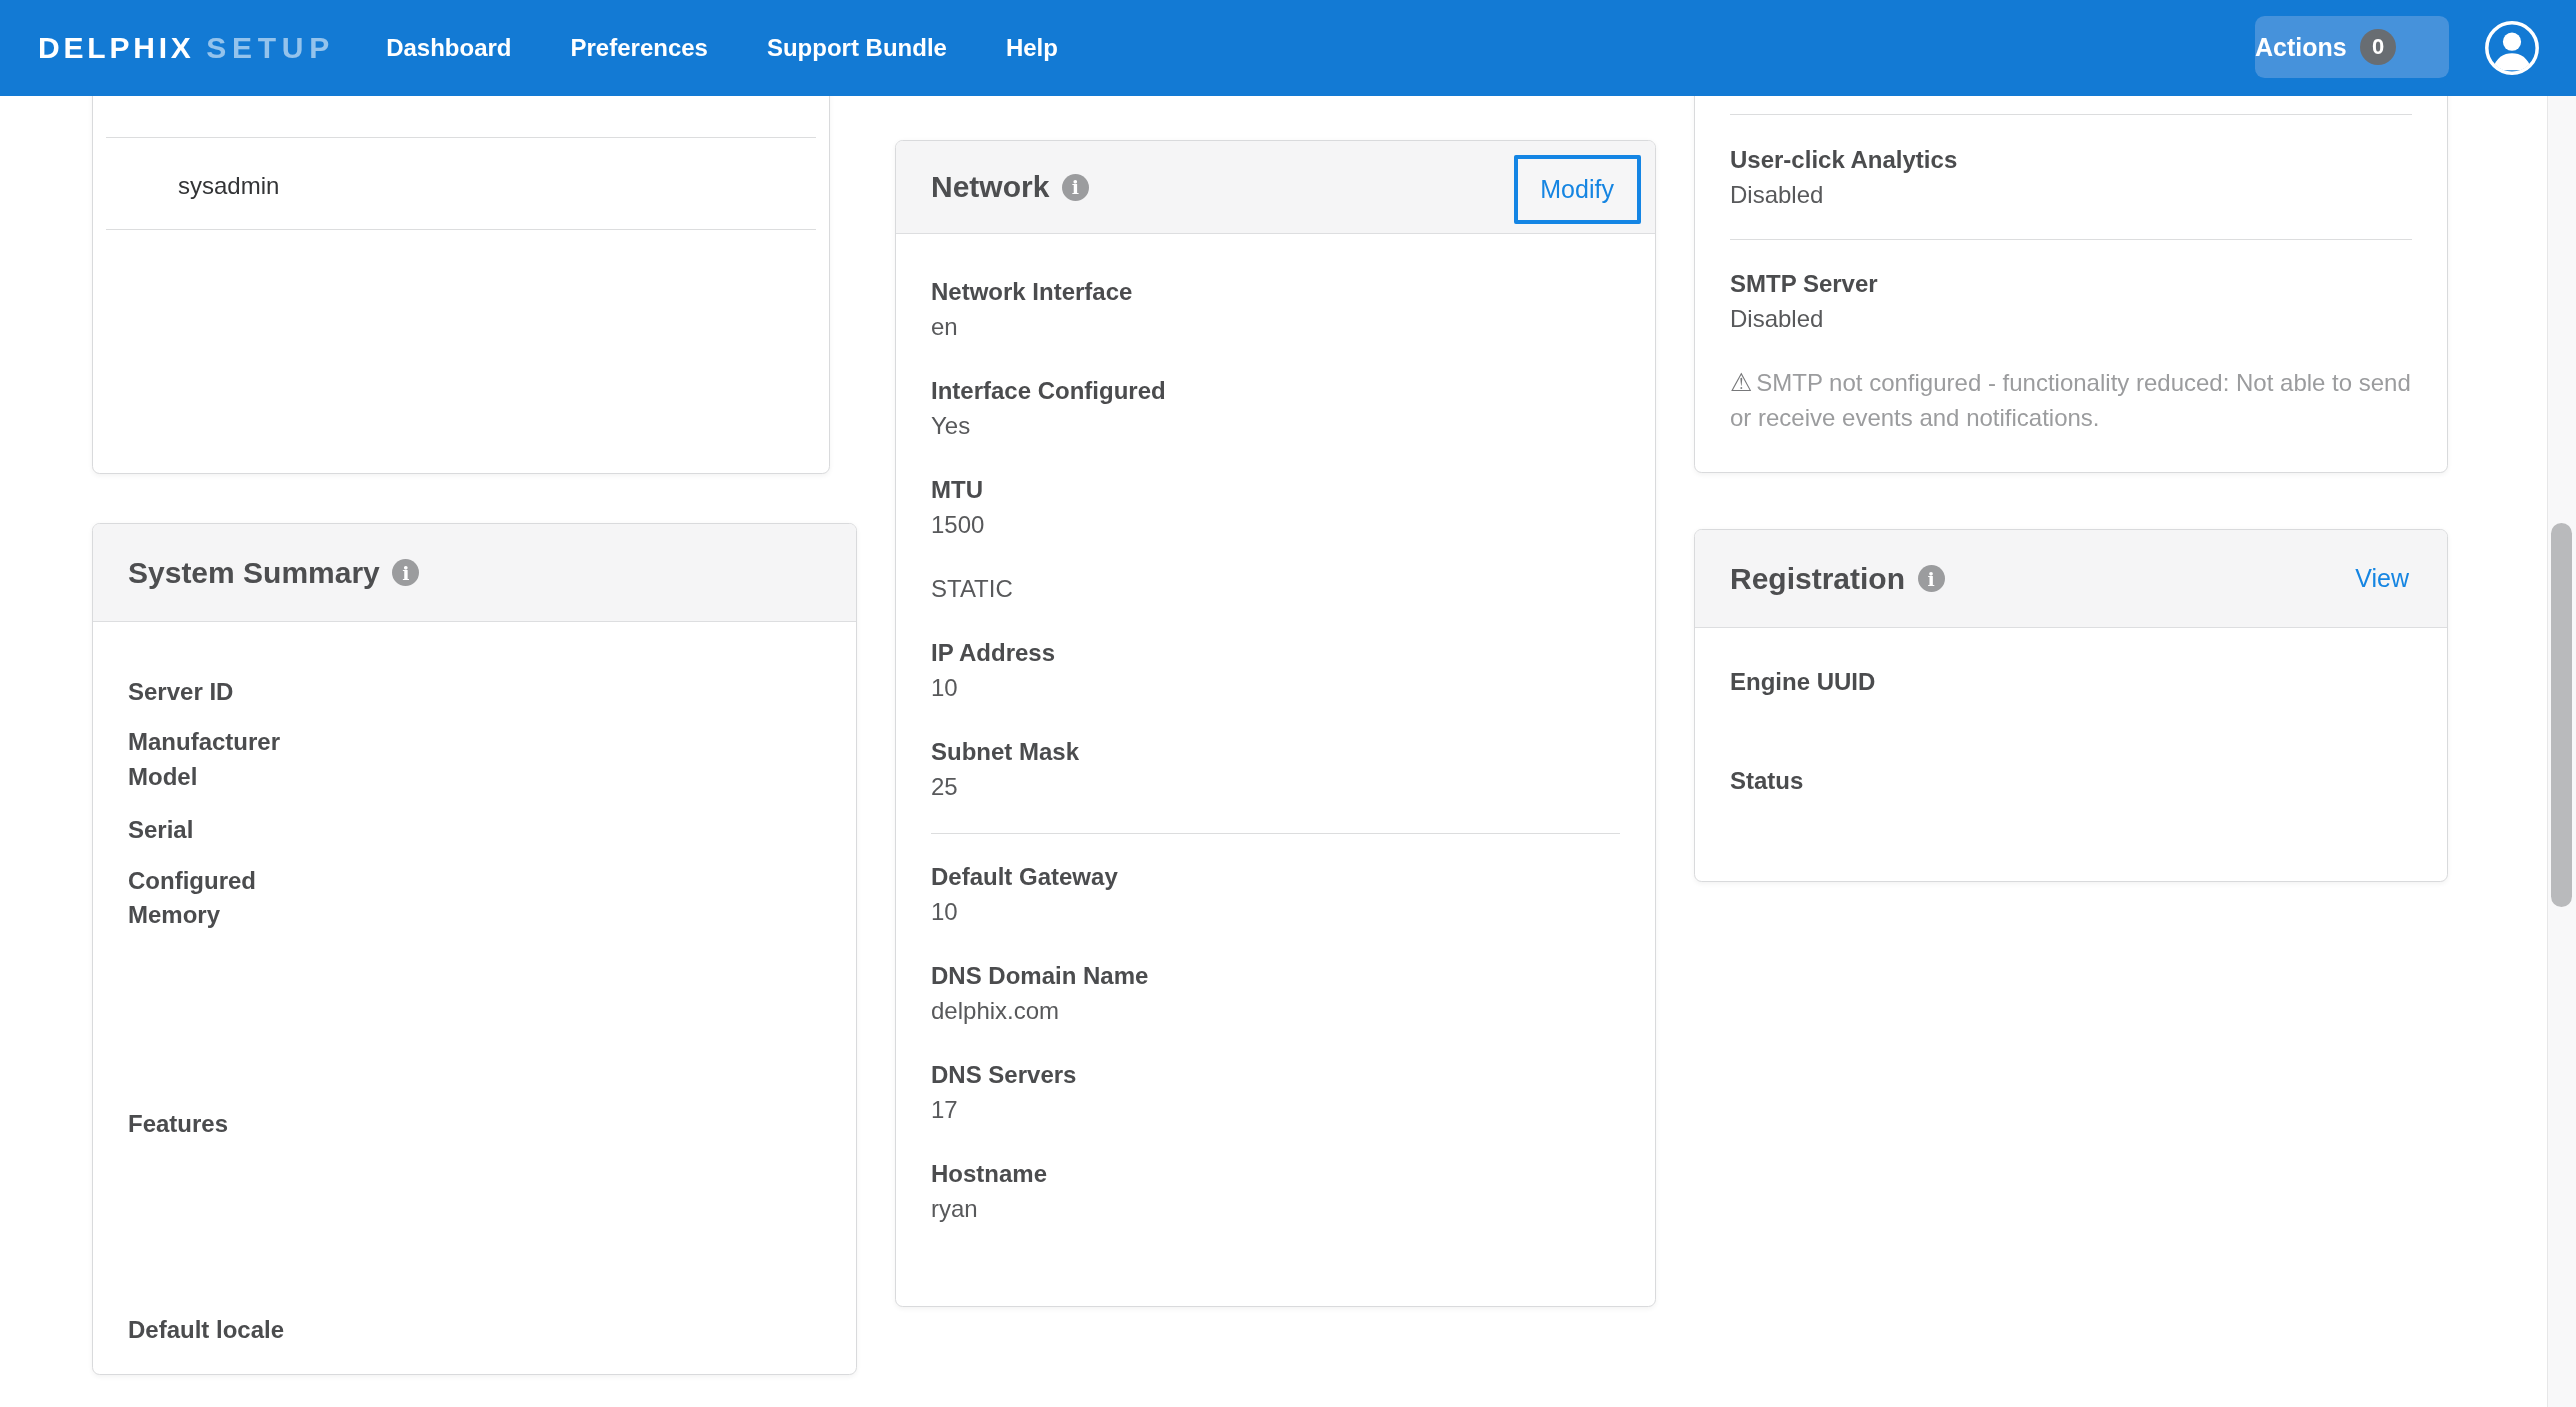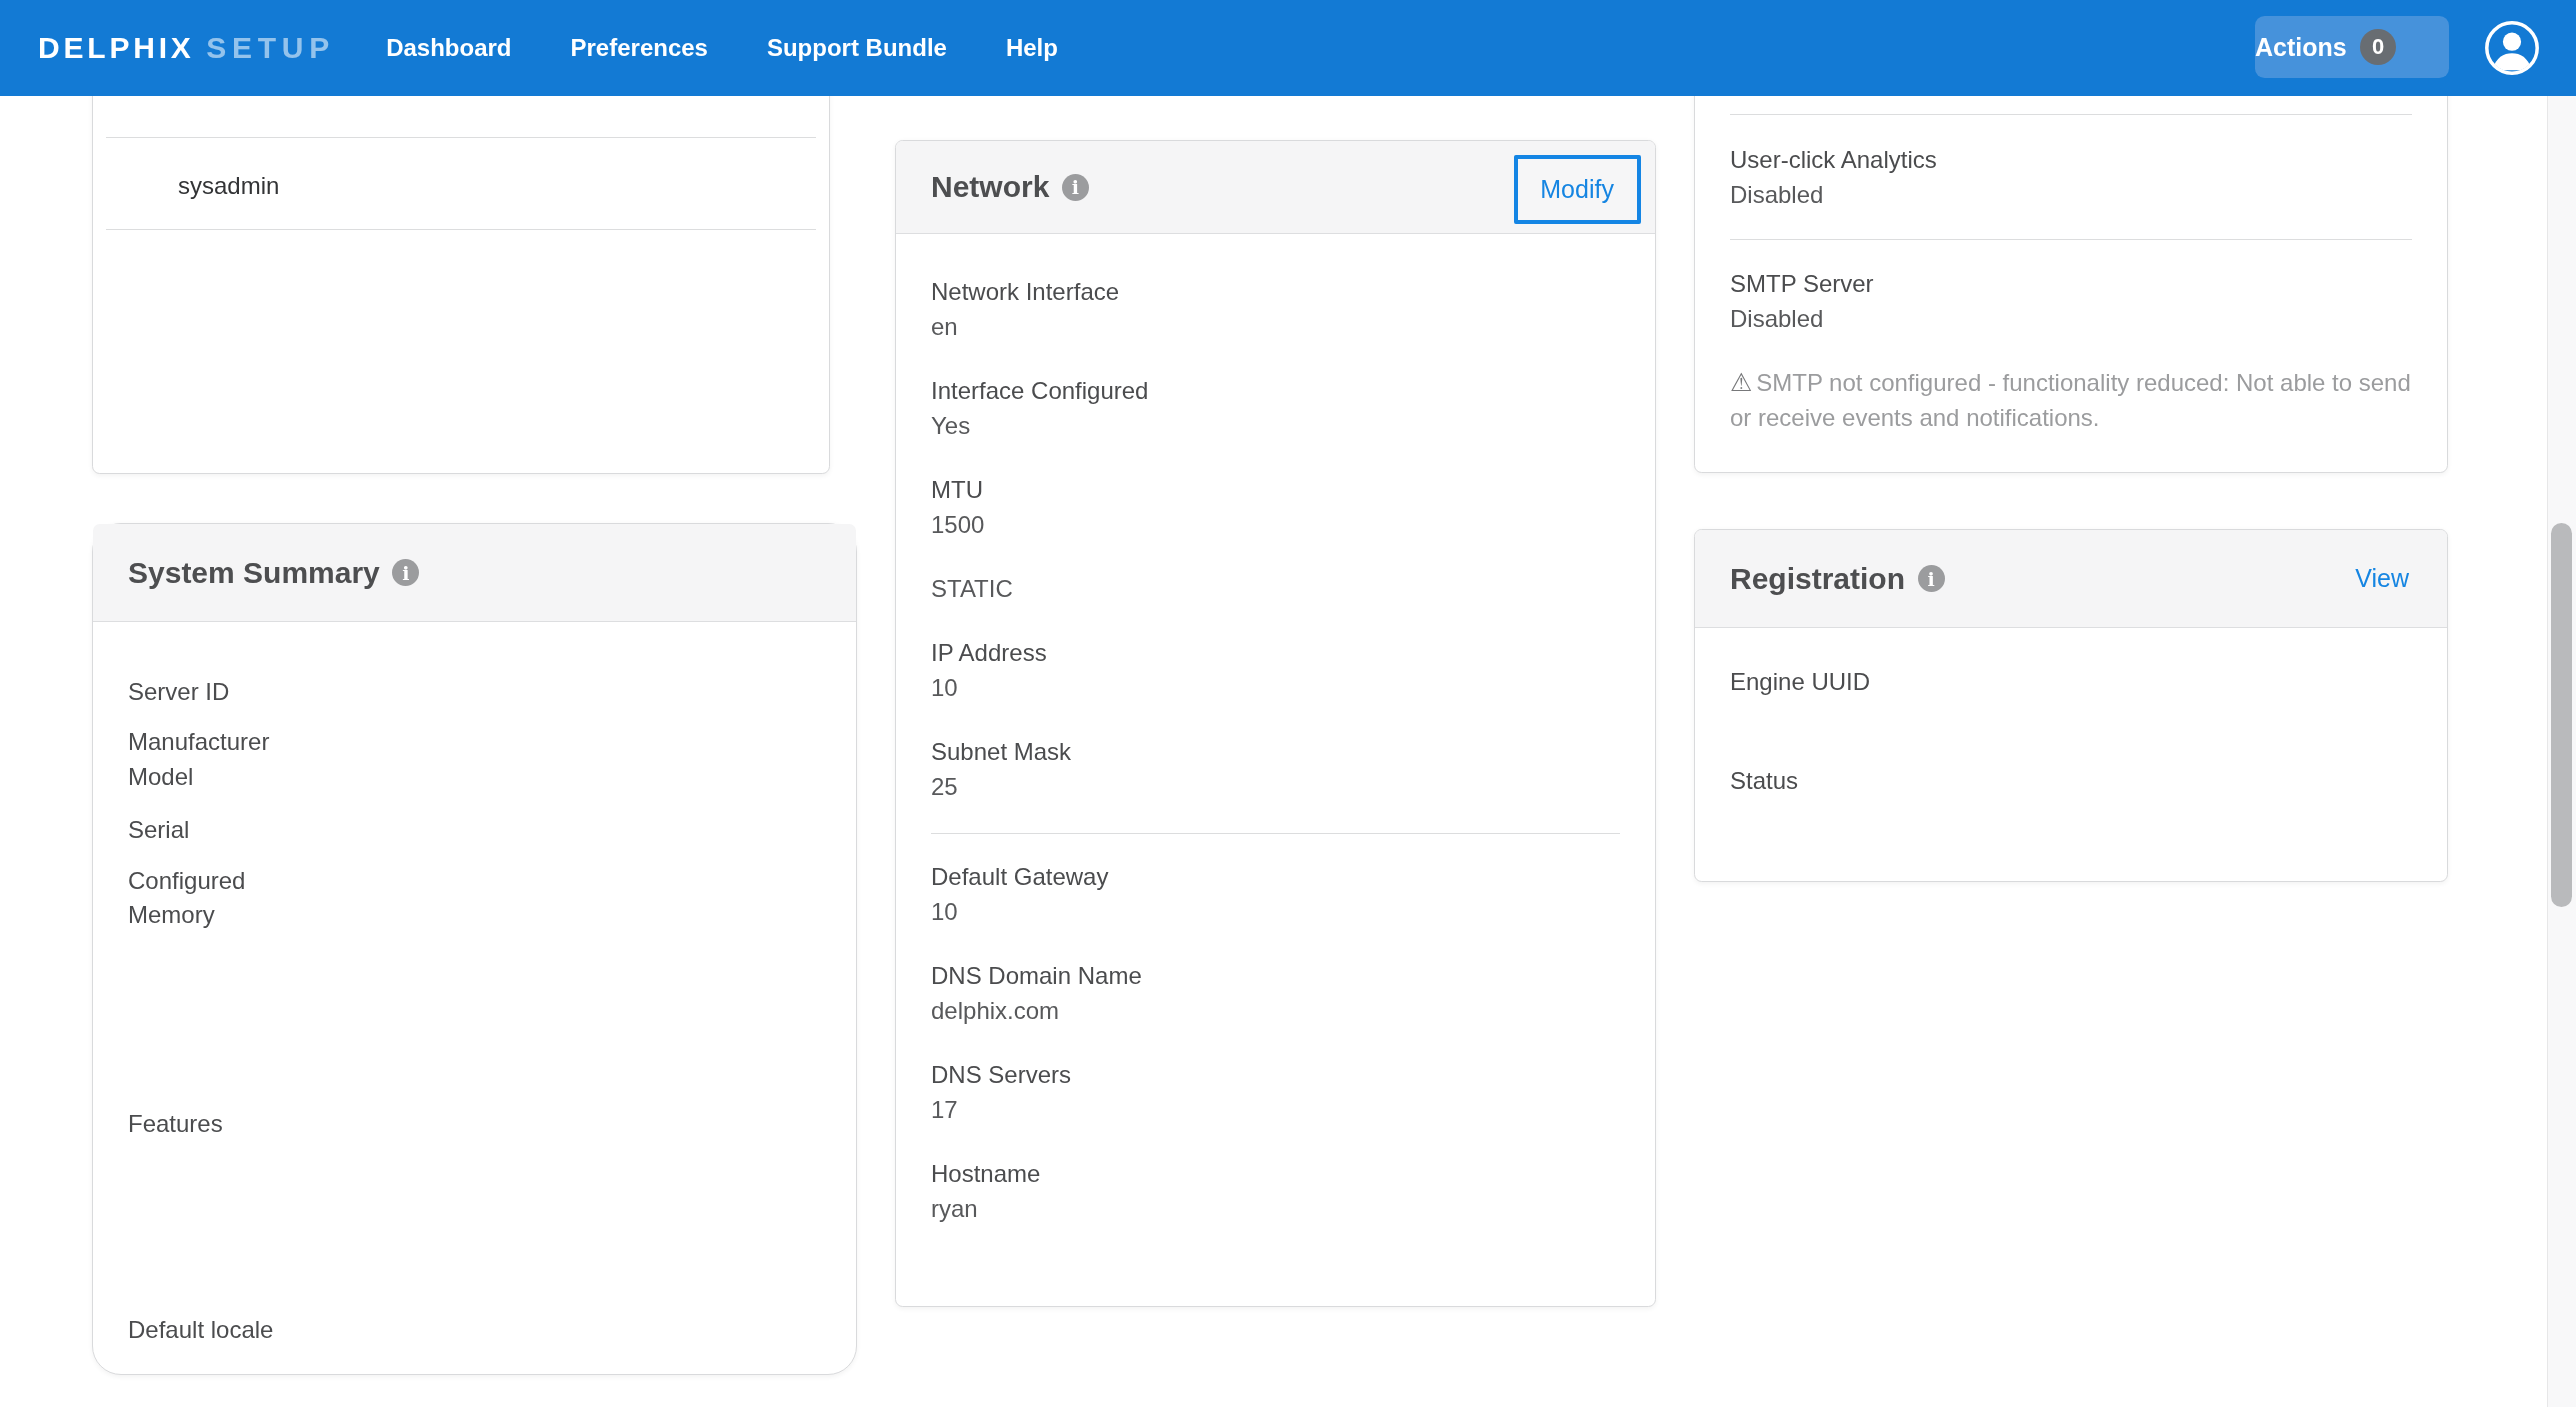--- a/index.html
+++ b/index.html
@@ -43,31 +43,31 @@
     height:98px; background:#F5F5F6; border-bottom:1.9px solid #DDDEE0;
     border-radius:6.7px 6.7px 0 0; display:flex; align-items:center; padding:0 35px;
   }
   .card-title { font-size:30px; font-weight:bold; color:#4D4E50; }
   .info-icon {
     width:27px; height:27px; border-radius:50%; background:#9B9C9E; color:#ffffff;
     font-family:"DejaVu Serif", serif; font-size:19px; font-weight:bold; font-style:normal;
     display:inline-flex; align-items:center; justify-content:center; margin-left:12.5px;
     flex:0 0 auto; cursor:default;
   }
-  .field-label { font-size:24px; font-weight:normal; color:#4B4C4E; line-height:35px; }
+  .field-label { font-size:24px; font-weight:bold; color:#4B4C4E; line-height:35px; }
   .field-value { font-size:24px; color:#58595B; line-height:35px; }
   .divider { border:none; border-top:1.9px solid #DCDDDE; }
 
   
   .users-card { left:92px; top:-58px; width:738px; height:532px; }
   .users-card .row-divider { position:absolute; left:13.4px; right:13.4px; height:0; border-top:1.9px solid #DCDDDE; }
   .user-row-text { position:absolute; left:85px; top:225px; font-size:24px; color:#333436; line-height:35px; cursor:pointer; }
 
   
-  .system-card { left:92px; top:523px; width:765px; height:852px;border-radius:29px; }
+  .system-card { left:92px; top:523px; width:765px; height:852px; }
   .system-card .abs-label { position:absolute; left:35px; }
 
   
   .network-card { left:895px; top:140px; width:761px; height:1167px; }
   .network-card .card-header { height:93px; }
   .modify-button {
     position:absolute; top:14.4px; right:14.4px; width:127px; height:69px;
     background:#F6F6F7; border:4.8px solid #1485E4; border-radius:1.9px;
     display:flex; align-items:center; justify-content:center;
     color:#1585E2; font-size:25px; cursor:pointer;

